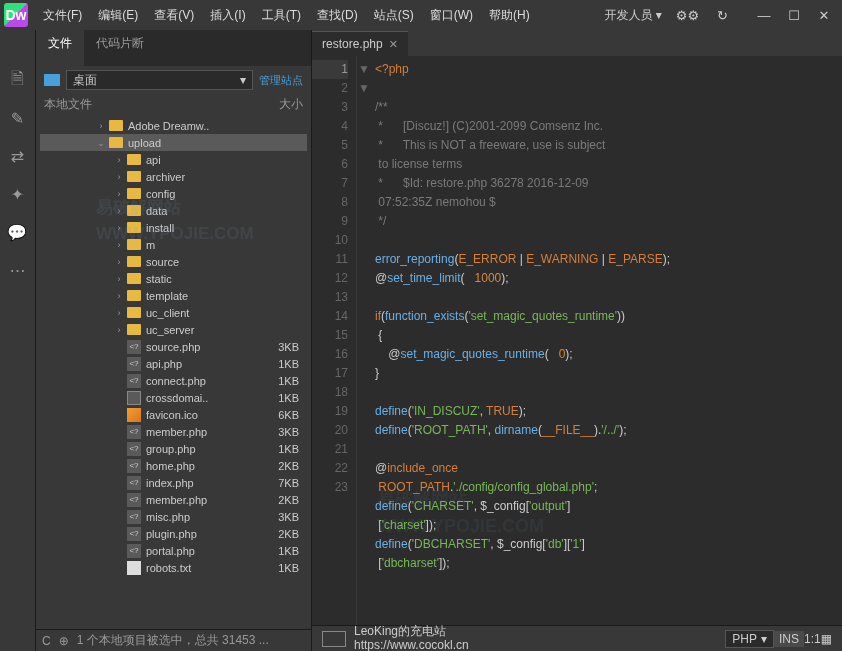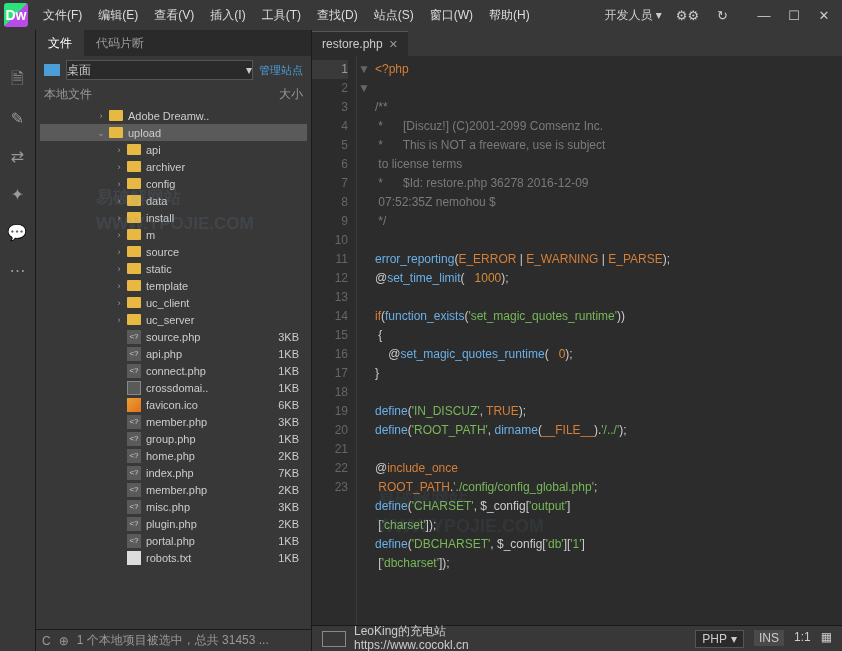--- a/index.html
+++ b/index.html
@@ -12,26 +12,26 @@
 .spacer{flex:1;}
 .tb-right{display:flex;align-items:center;gap:10px;}
 .dev-label{color:#ccc;font-size:12px;}
 .tb-icon{color:#ccc;font-size:13px;cursor:pointer;padding:2px 4px;}
 .winctrl{display:flex;gap:2px;margin-left:8px;}
 .winbtn{width:28px;height:22px;display:flex;align-items:center;justify-content:center;cursor:pointer;color:#ccc;font-size:13px;}
 .main{display:flex;height:621px;}
 .leftbar{width:36px;background:#383838;border-right:1px solid #1a1a1a;display:flex;flex-direction:column;align-items:center;padding-top:40px;gap:18px;}
 .lb-icon{color:#999;font-size:16px;cursor:pointer;width:20px;height:20px;display:flex;align-items:center;justify-content:center;}
 .panel{width:276px;background:#383838;border-right:1px solid #1a1a1a;display:flex;flex-direction:column;}
-.panel-tabs{display:flex;background:#2a2a2a;height:26px;}
+.panel-tabs{display:flex;background:#2a2a2a;height:36px;}
 .ptab{padding:5px 12px;cursor:pointer;color:#999;font-size:12px;}
 .ptab.active{background:#383838;color:#fff;}
 .panel-toolbar{display:flex;align-items:center;padding:4px 8px;gap:6px;height:28px;}
 .disk-icon{width:16px;height:12px;background:#4a9fd8;display:inline-block;}
-.dropdown{flex:1;background:#2a2a2a;border:1px solid #555;color:#ccc;padding:2px 0;display:flex;align-items:center;justify-content:space-between;cursor:pointer;height:20px;}
+.dropdown{flex:1;background:#2a2a2a;border:1px solid #555;color:#ccc;padding:2px 6px;display:flex;align-items:center;justify-content:space-between;cursor:pointer;height:20px;}
 .link{color:#4a9fd8;cursor:pointer;font-size:11px;}
 .panel-header{display:flex;padding:2px 8px;color:#999;font-size:11px;}
 .ph-name{flex:1;}
 .ph-size{width:40px;text-align:right;}
 .tree{flex:1;overflow-y:auto;padding:2px 4px;position:relative;}
 .tree-row{display:flex;align-items:center;height:17px;cursor:pointer;padding-right:8px;}
 .tree-row.sel{background:#5a5a5a;}
 .tr-indent{display:inline-block;}
 .tr-arrow{width:14px;text-align:center;color:#999;font-size:9px;}
 .tr-icon{width:16px;height:14px;display:flex;align-items:center;justify-content:center;margin-right:4px;}
@@ -58,21 +58,21 @@
 .k-com{color:#7a7a7a;}
 .k-fn{color:#6ab0e8;}
 .k-str{color:#78b858;}
 .k-num{color:#d88a3a;padding-left:10px;}
 .k-const{color:#d67f38;}
 .k-var{color:#ccc;}
 .wm2{position:absolute;top:430px;left:20px;color:rgba(120,150,180,0.1);font-size:18px;font-weight:bold;pointer-events:none;line-height:1.5;}
 .ed-status{height:26px;background:#383838;border-top:1px solid #1a1a1a;display:flex;align-items:center;padding:0 10px;gap:12px;color:#ccc;font-size:11px;}
 .ed-st-left{display:flex;align-items:center;gap:8px;}
 .ed-st-box{width:24px;height:16px;border:1px solid #888;}
-.ed-st-right{margin-left:auto;display:flex;align-items:flex-start;gap:10px;}
+.ed-st-right{margin-left:auto;display:flex;align-items:center;}
 .st-sel{background:#2a2a2a;border:1px solid #555;padding:1px 6px;display:flex;align-items:center;gap:4px;}
 .st-badge{background:#4a4a4a;padding:1px 5px;}
 </style>
 </head>
 <body>
 
 <div class="titlebar">
   <div class="logo">
       <span>Dw</span>
     </div>

